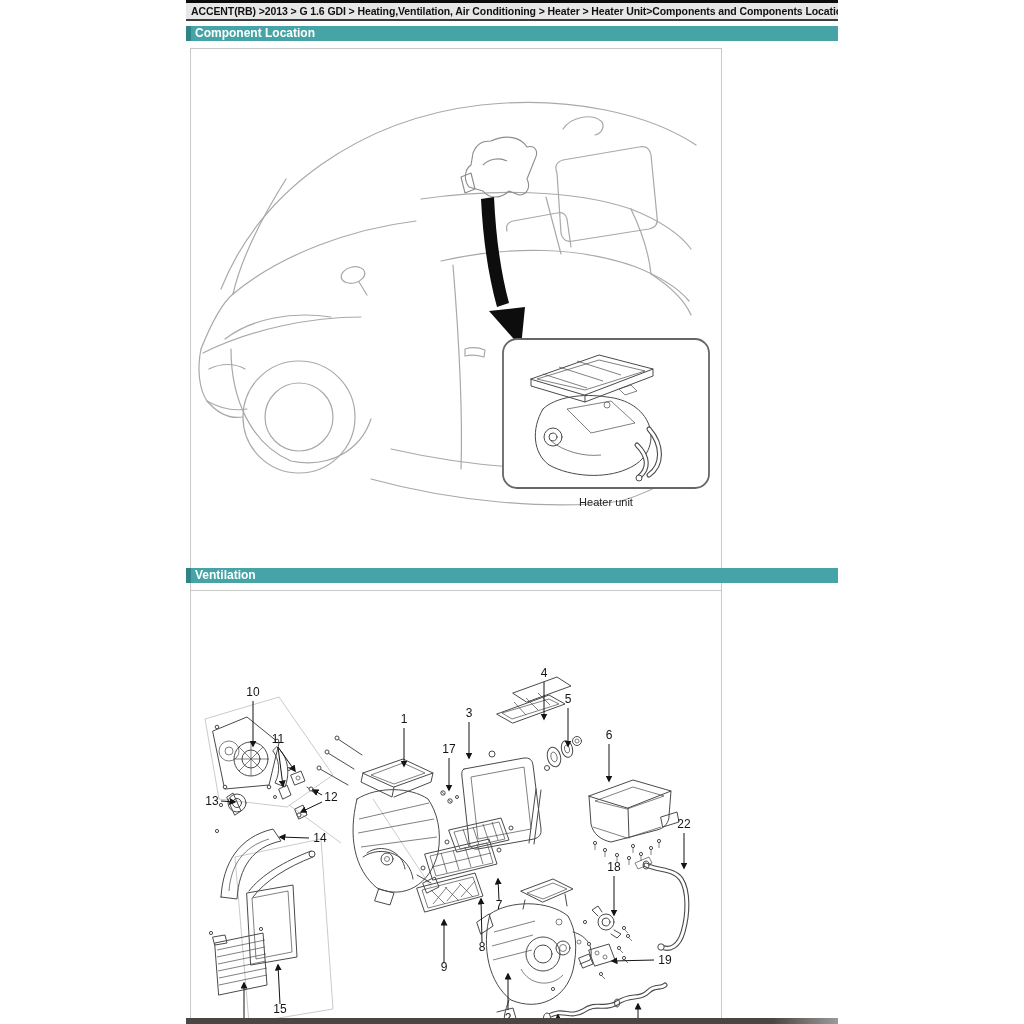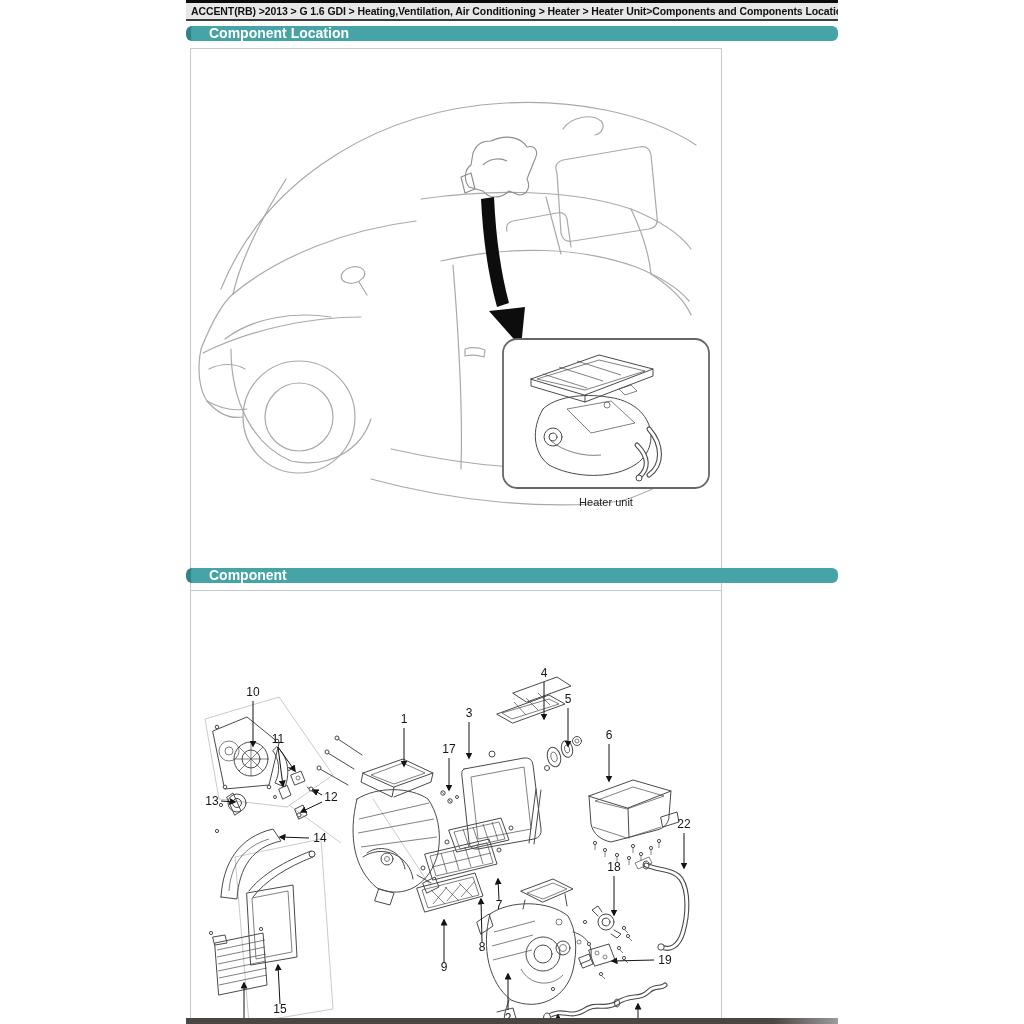--- a/index.html
+++ b/index.html
@@ -11,21 +11,21 @@
     position:absolute;left:186px;top:0;width:652px;box-sizing:border-box;
     border-top:3px solid #0b0b0b;border-bottom:2px solid #3c3c3c;
     background:var(--crumb-bg,#e7e7e7);
     font-size:10.5px;font-weight:bold;color:#101010;
     padding:2px 3px 2px 5px;line-height:12px;white-space:nowrap;overflow:hidden;
     letter-spacing:-0.1px;
   }
   .bar{
     position:absolute;left:186px;width:652px;height:15px;box-sizing:border-box;
     background:var(--teal,#46a3a6);border-left:5px solid var(--teal-dark,#2f8487);
-    color:#ffffff;font-size:14px;font-weight:bold;line-height:15px;padding-left:18px;border-radius:6px;
+    color:#ffffff;font-size:12px;font-weight:bold;line-height:15px;padding-left:4px;
   }
   #bar1{top:26px}
   #bar2{top:568px}
   .imgbox{
     position:absolute;left:190px;width:532px;box-sizing:border-box;
     background:#fff;border:1px solid #c9c9c9;
   }
   #box1{top:48px;height:654px}
   #box2{top:590px;height:434px;border-bottom:none}
   .footer-bar{
@@ -116,21 +116,21 @@
         <path class="tubein" d="M446,396 C458,408 458,420 448,428"></path>
         <path class="tube" d="M458,380 C472,396 472,416 458,426"></path>
         <path class="tubein" d="M458,380 C472,396 472,416 458,426"></path>
         <circle class="ln2" cx="448" cy="429" r="3"></circle>
       </g>
       <text class="cap" x="415" y="457">Heater unit</text>
     </g>
   </svg>
 </div>
 
-<div class="bar" id="bar2">Component</div>
+<div class="bar" id="bar2">Ventilation</div>
 
 <div class="imgbox" id="box2">
   <svg id="components-svg" width="530" height="432" viewBox="0 0 530 432">
     <defs>
       <marker id="arrowhead" markerWidth="7" markerHeight="7" refX="5.5" refY="3.5" orient="auto">
         <path d="M0,0 L7,3.5 L0,7 Z" fill="#141414"></path>
       </marker>
     </defs>
 
     <g>

